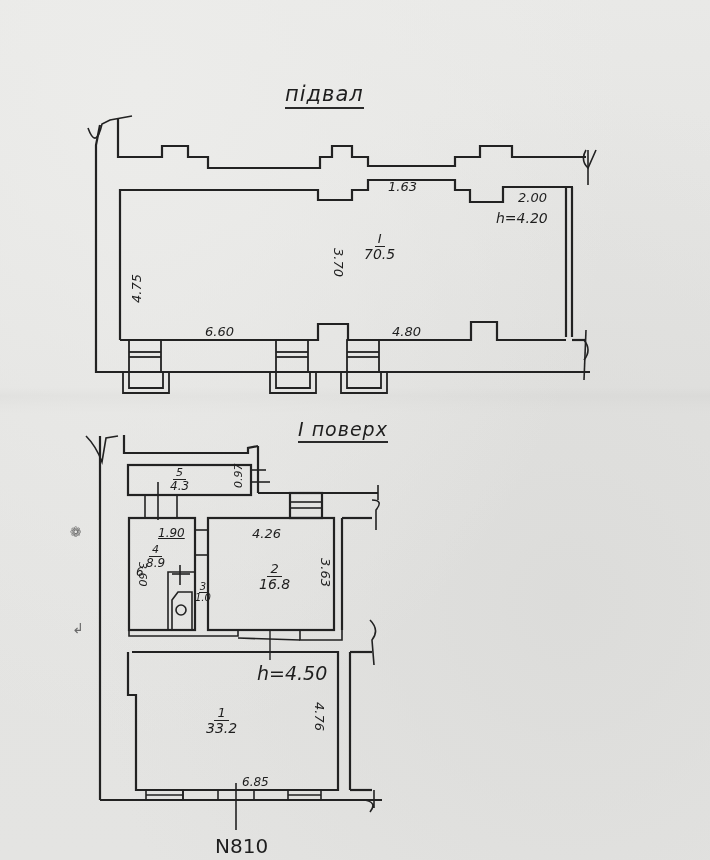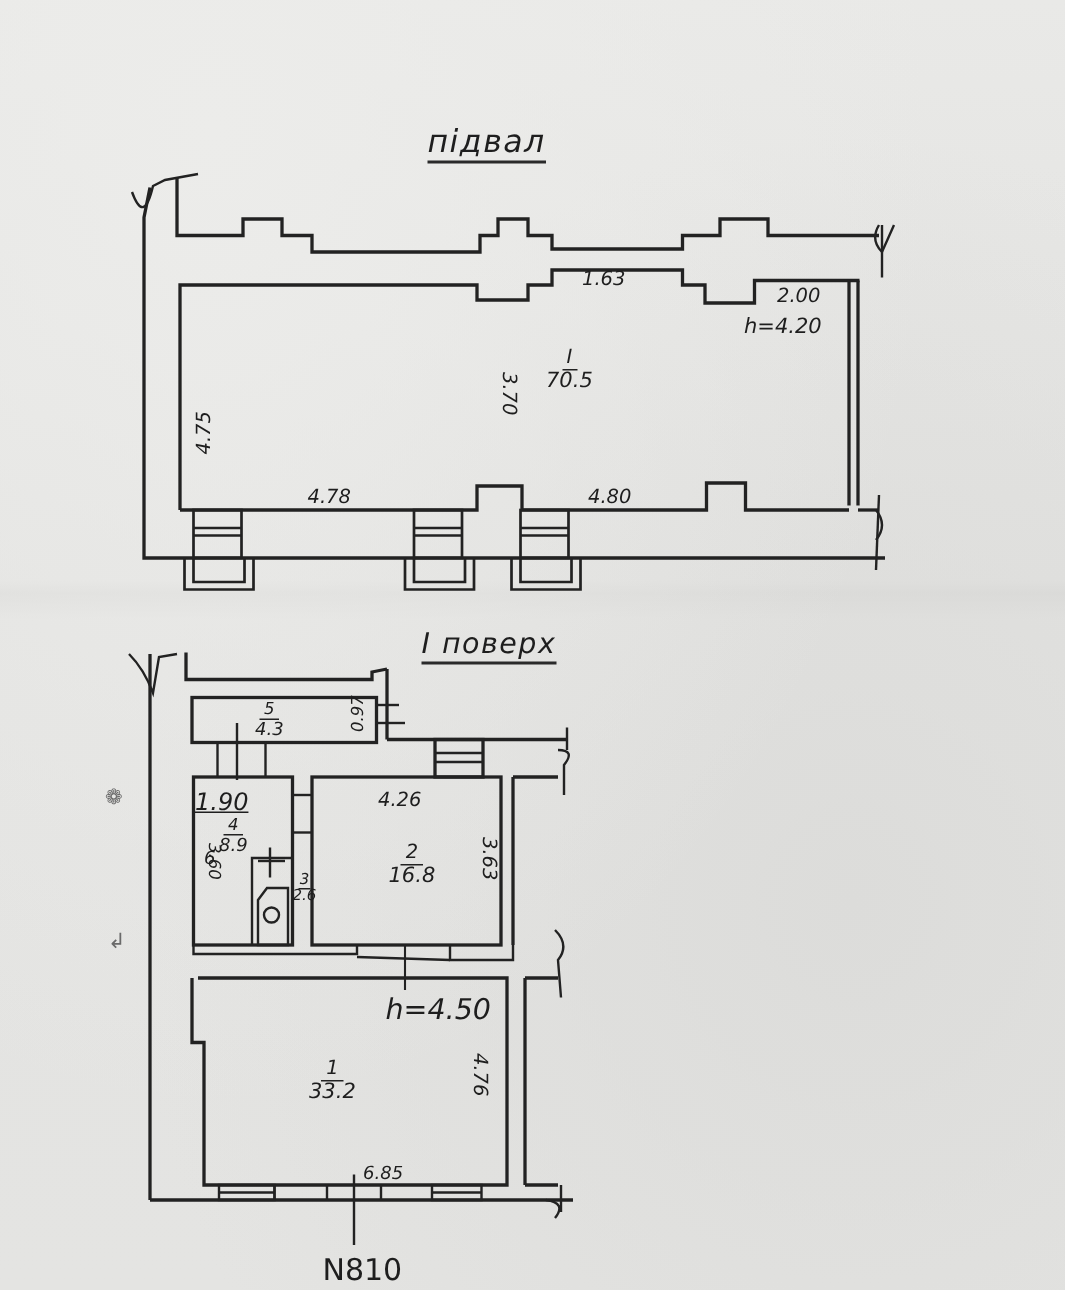--- a/index.html
+++ b/index.html
@@ -148,42 +148,42 @@
 <div class="hand dim" style="left:518px;top:191px;text-align:right;">2.00</div>
 <div class="hand dim" style="left:496px;top:211px;font-size:14px;">h=4.20</div>
 
 <div class="room" style="left:364px;top:232px;">
   <div class="hand room-num" style="position:static;">I</div>
   <div class="hand room-area" style="position:static;">70.5</div>
 </div>
 
 <div class="hand dim vert" style="left:345px;top:248px;">3.70</div>
 <div class="hand dim vert-l" style="left:130px;top:303px;">4.75</div>
-<div class="hand dim" style="left:205px;top:325px;">4.78</div>
+<div class="hand dim" style="left:205px;top:325px;">6.60</div>
 <div class="hand dim" style="left:392px;top:325px;">4.80</div>
 
-<div class="hand title" style="left:281px;top:420px;font-size:19px;">I поверх</div>
+<div class="hand title" style="left:298px;top:420px;font-size:19px;">I поверх</div>
 
 <div class="room" style="left:170px;top:467px;">
   <div class="hand room-num" style="position:static;font-size:11px;">5</div>
   <div class="hand room-area" style="position:static;font-size:12px;">4.3</div>
 </div>
 <div class="hand dim vert-l" style="left:233px;top:488px;font-size:11px;">0.97</div>
 
-<div class="hand dim" style="left:130px;top:527px;font-size:16px;text-decoration:underline;">1.90</div>
+<div class="hand dim" style="left:158px;top:527px;font-size:12px;text-decoration:underline;">1.90</div>
 <div class="room" style="left:146px;top:544px;">
   <div class="hand room-num" style="position:static;font-size:11px;">4</div>
   <div class="hand room-area" style="position:static;font-size:12px;">8.9</div>
 </div>
 <div class="hand dim" style="left:136px;top:566px;font-size:12px;">6</div>
 <div class="hand dim vert" style="left:148px;top:562px;font-size:11px;">3.60</div>
 
 <div class="room" style="left:195px;top:582px;">
   <div class="hand room-num" style="position:static;font-size:10px;padding:0 1px;">3</div>
-  <div class="hand room-area" style="position:static;font-size:10px;">2.6</div>
+  <div class="hand room-area" style="position:static;font-size:10px;">1.0</div>
 </div>
 
 <div class="hand dim" style="left:252px;top:527px;">4.26</div>
 <div class="room" style="left:259px;top:562px;">
   <div class="hand room-num" style="position:static;">2</div>
   <div class="hand room-area" style="position:static;">16.8</div>
 </div>
 <div class="hand dim vert" style="left:332px;top:558px;">3.63</div>
 
 <div class="hand dim" style="left:257px;top:664px;font-size:19px;">h=4.50</div>

